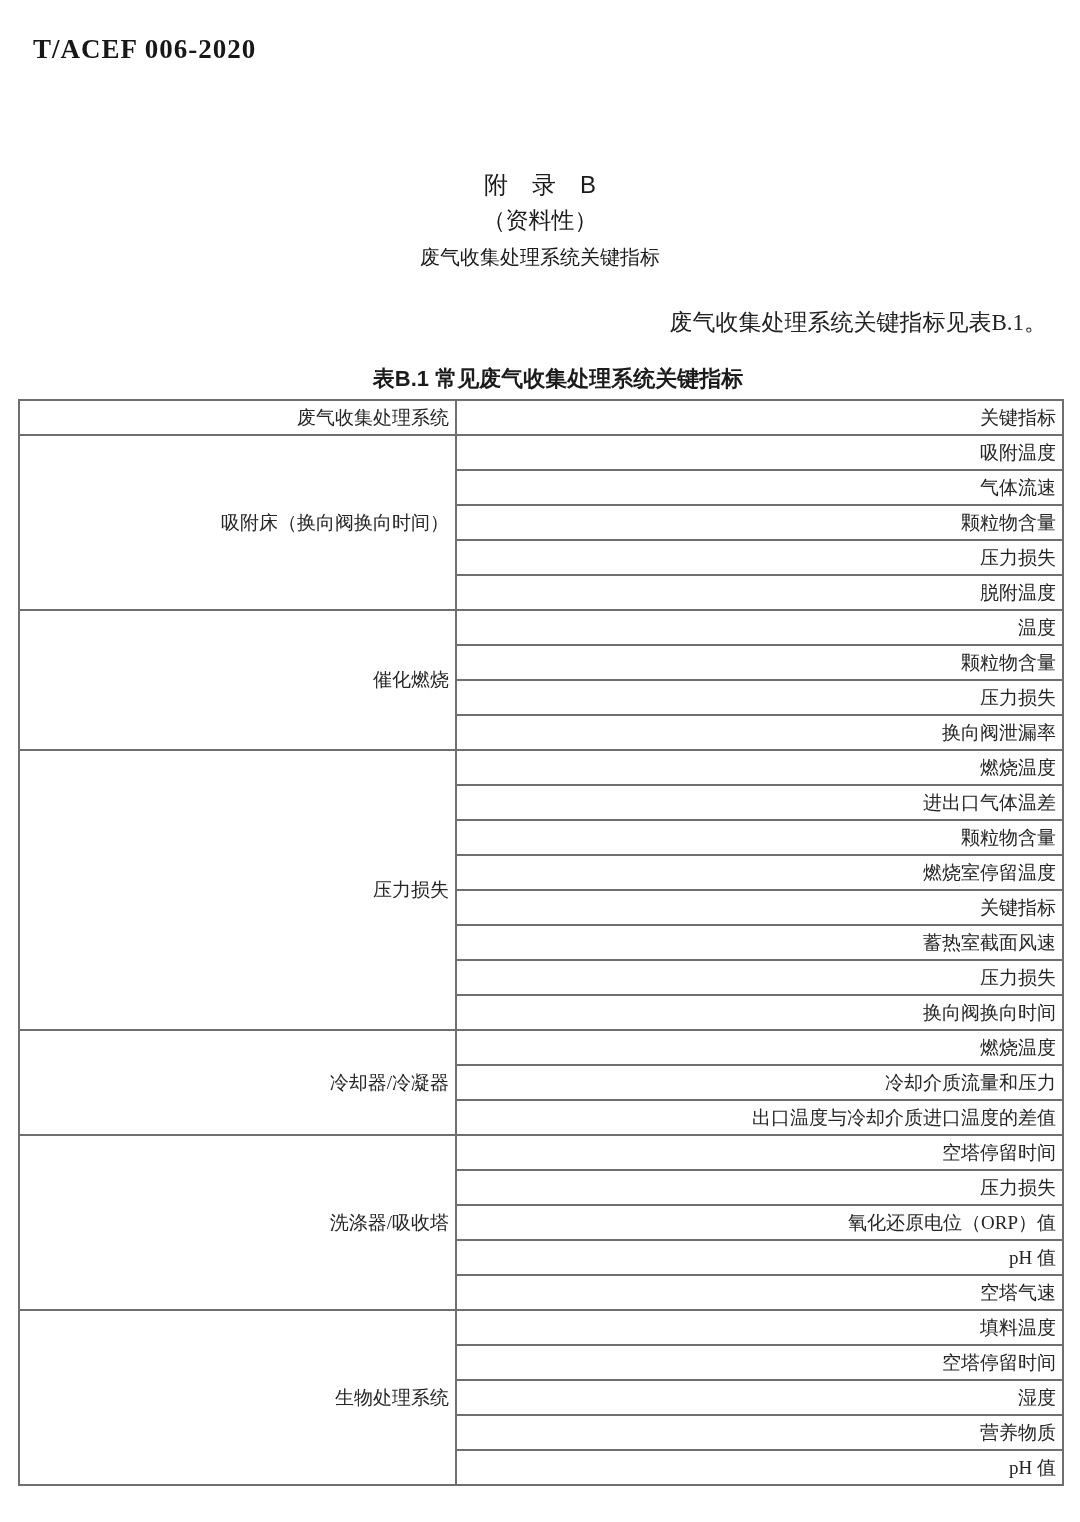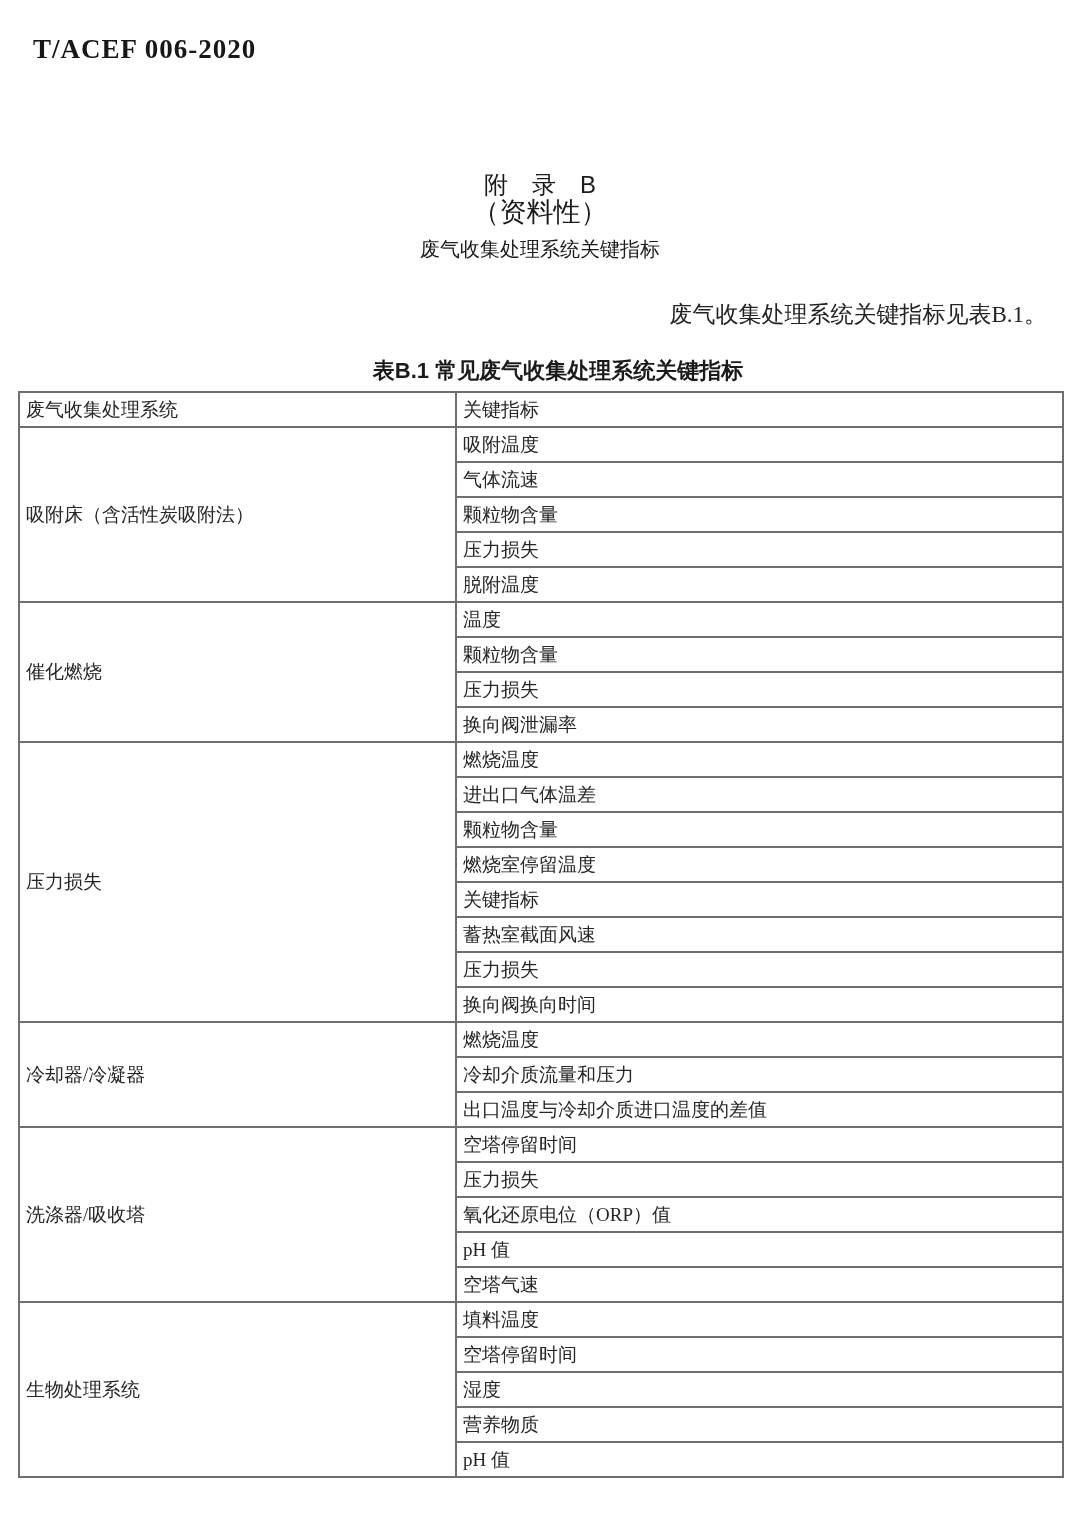--- a/index.html
+++ b/index.html
@@ -30,22 +30,22 @@
     text-align: center;
     font-family: "Liberation Sans", "DejaVu Sans", sans-serif;
     font-weight: normal;
     color: #1b1b1b;
   }
   .appendix-title .t1 {
     font-size: 24px;
     line-height: 26px;
   }
   .appendix-title .t2 {
-    margin-top: 2px;
-    font-size: 27px;
+    margin-top: 10px;
+    font-size: 23px;
     line-height: 25px;
   }
   .appendix-title .t3 {
     margin-top: 11px;
     font-size: 20px;
     line-height: 26px;
   }
   .intro {
     margin: 38px 33px 0 33px;
     text-indent: 2em;
@@ -68,21 +68,21 @@
     margin: 7px 0 0 18px;
     width: 1044px;
     border-collapse: collapse;
     table-layout: fixed;
   }
   table.indicators th,
   table.indicators td {
     border: 2px solid #6f6f6f;
     height: 35px;
     padding: 0 6px;
-    text-align: left;
+    text-align: right;
     vertical-align: middle;
     font-family: "Liberation Serif", "DejaVu Serif", serif;
     font-weight: normal;
     font-size: 19px;
     color: #262626;
     overflow: hidden;
     white-space: nowrap;
   }
   table.indicators col.c-system { width: 437px; }
   table.indicators col.c-indicator { width: 607px; }
@@ -110,21 +110,21 @@
       <col class="c-indicator">
     </colgroup>
     <thead>
       <tr>
         <th>废气收集处理系统</th>
         <th>关键指标</th>
       </tr>
     </thead>
     <tbody id="table-body">
         <tr>
-          <td rowspan="5">吸附床（含活性炭吸附法）</td>
+          <td rowspan="5">吸附床（换向阀换向时间）</td>
           <td>吸附温度</td>
         </tr>
         <tr>
           <td>气体流速</td>
         </tr>
         <tr>
           <td>颗粒物含量</td>
         </tr>
         <tr>
           <td>压力损失</td>

